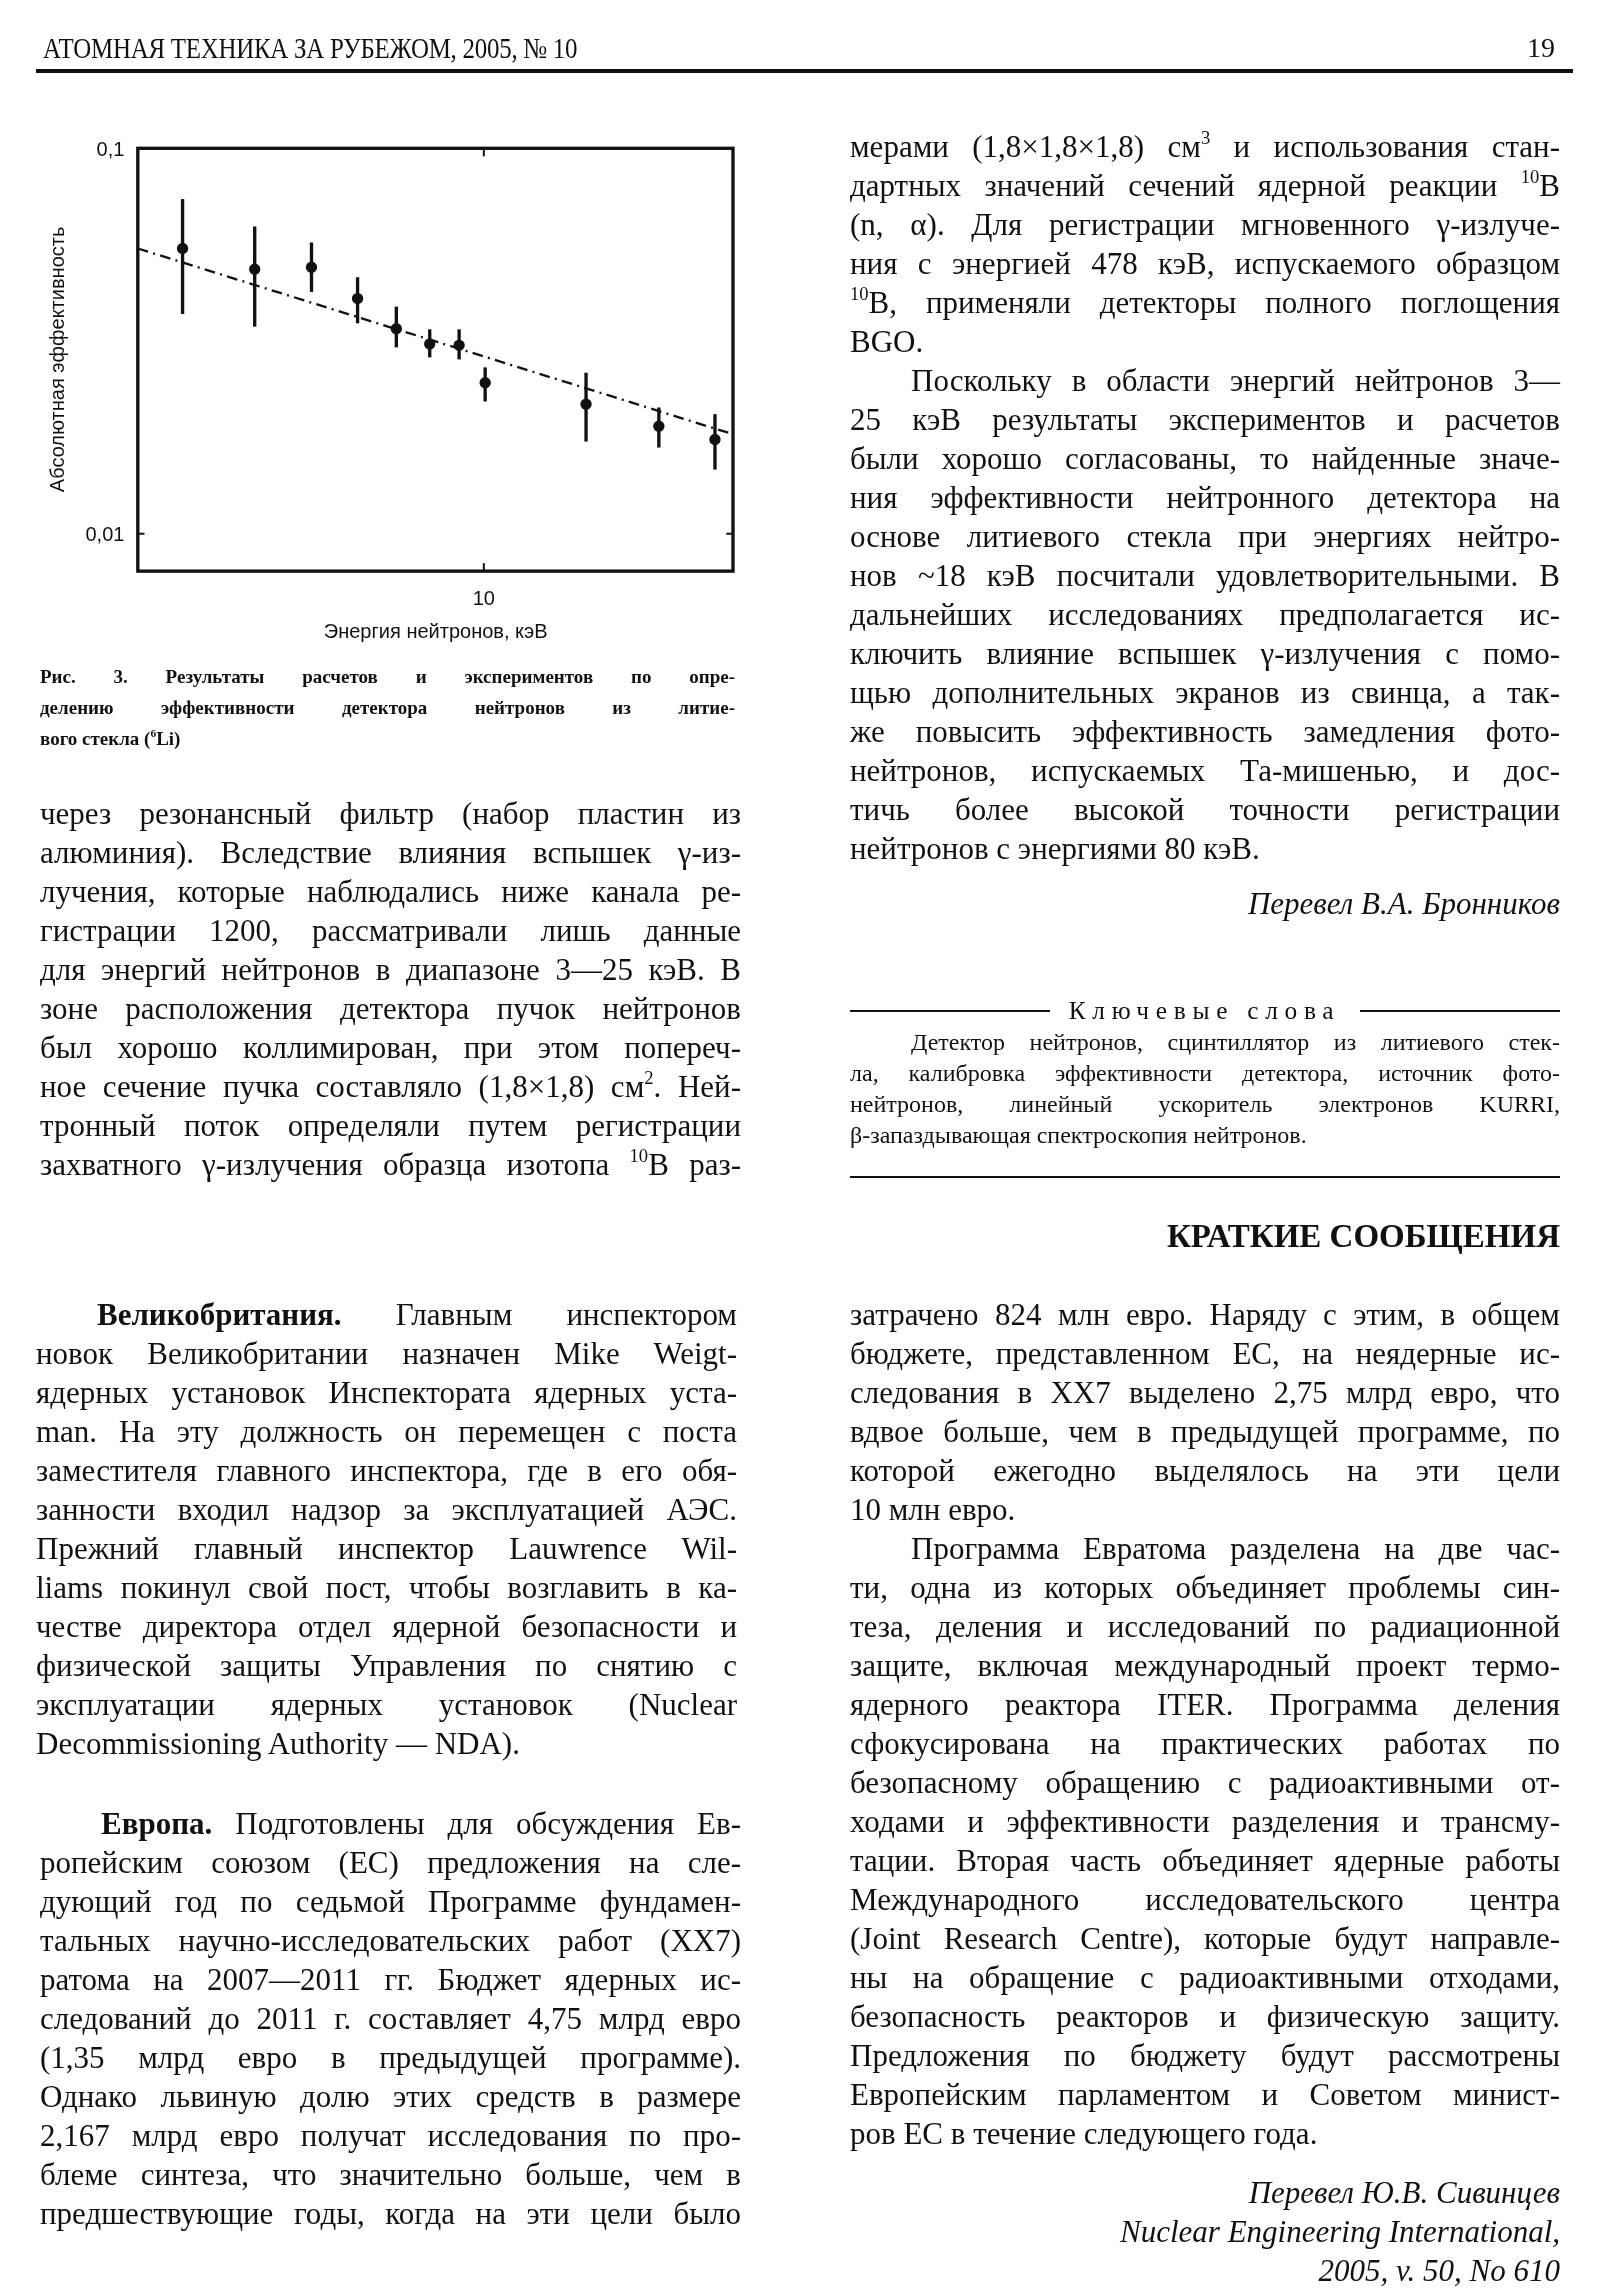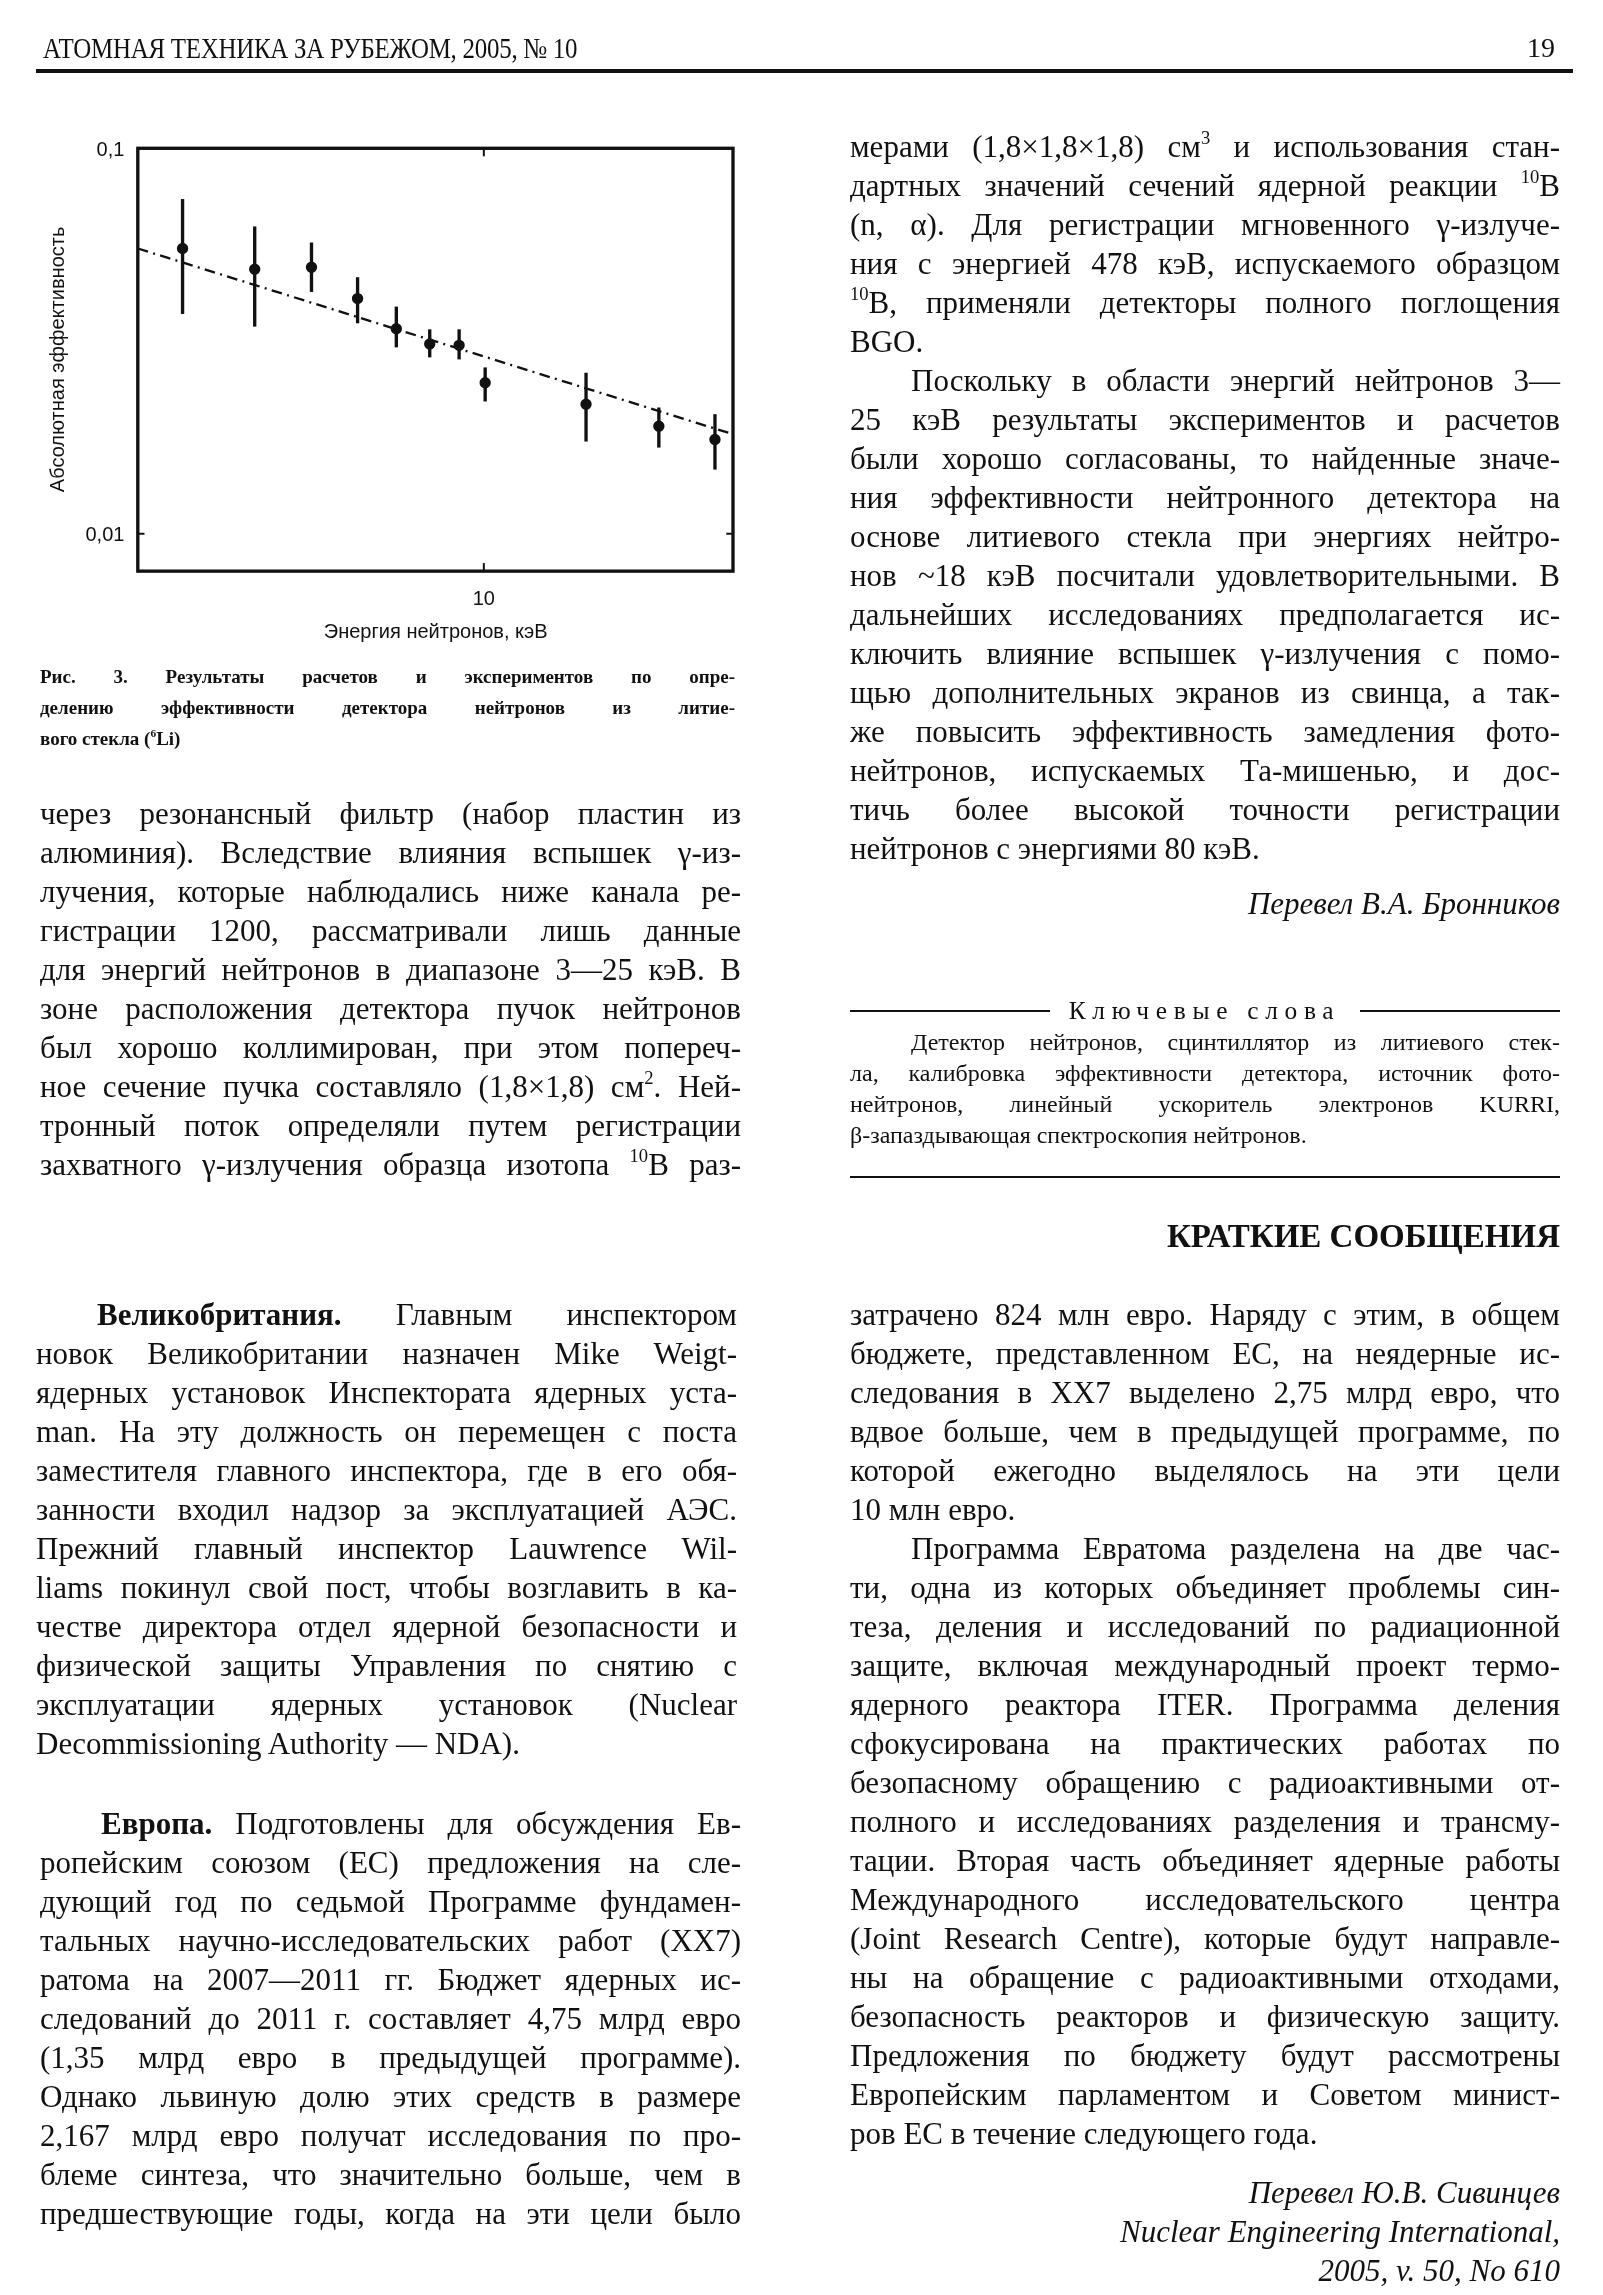--- a/index.html
+++ b/index.html
@@ -176,21 +176,21 @@
   <span class="line">вдвое больше, чем в предыдущей программе, по</span>
   <span class="line">которой ежегодно выделялось на эти цели</span>
   <span class="line last">10 млн евро.</span>
   <span class="line indent">Программа Евратома разделена на две час-</span>
   <span class="line">ти, одна из которых объединяет проблемы син-</span>
   <span class="line">теза, деления и исследований по радиационной</span>
   <span class="line">защите, включая международный проект термо-</span>
   <span class="line">ядерного реактора ITER. Программа деления</span>
   <span class="line">сфокусирована на практических работах по</span>
   <span class="line">безопасному обращению с радиоактивными от-</span>
-  <span class="line">полного и исследованиях разделения и трансму-</span>
+  <span class="line">ходами и эффективности разделения и трансму-</span>
   <span class="line">тации. Вторая часть объединяет ядерные работы</span>
   <span class="line">Международного исследовательского центра</span>
   <span class="line">(Joint Research Centre), которые будут направле-</span>
   <span class="line">ны на обращение с радиоактивными отходами,</span>
   <span class="line">безопасность реакторов и физическую защиту.</span>
   <span class="line">Предложения по бюджету будут рассмотрены</span>
   <span class="line">Европейским парламентом и Советом минист-</span>
   <span class="line last">ров ЕС в течение следующего года.</span>
   <span class="line right ital" style="margin-top:20px;">Перевел Ю.В. Сивинцев</span>
   <span class="line right ital">Nuclear Engineering International,</span>

